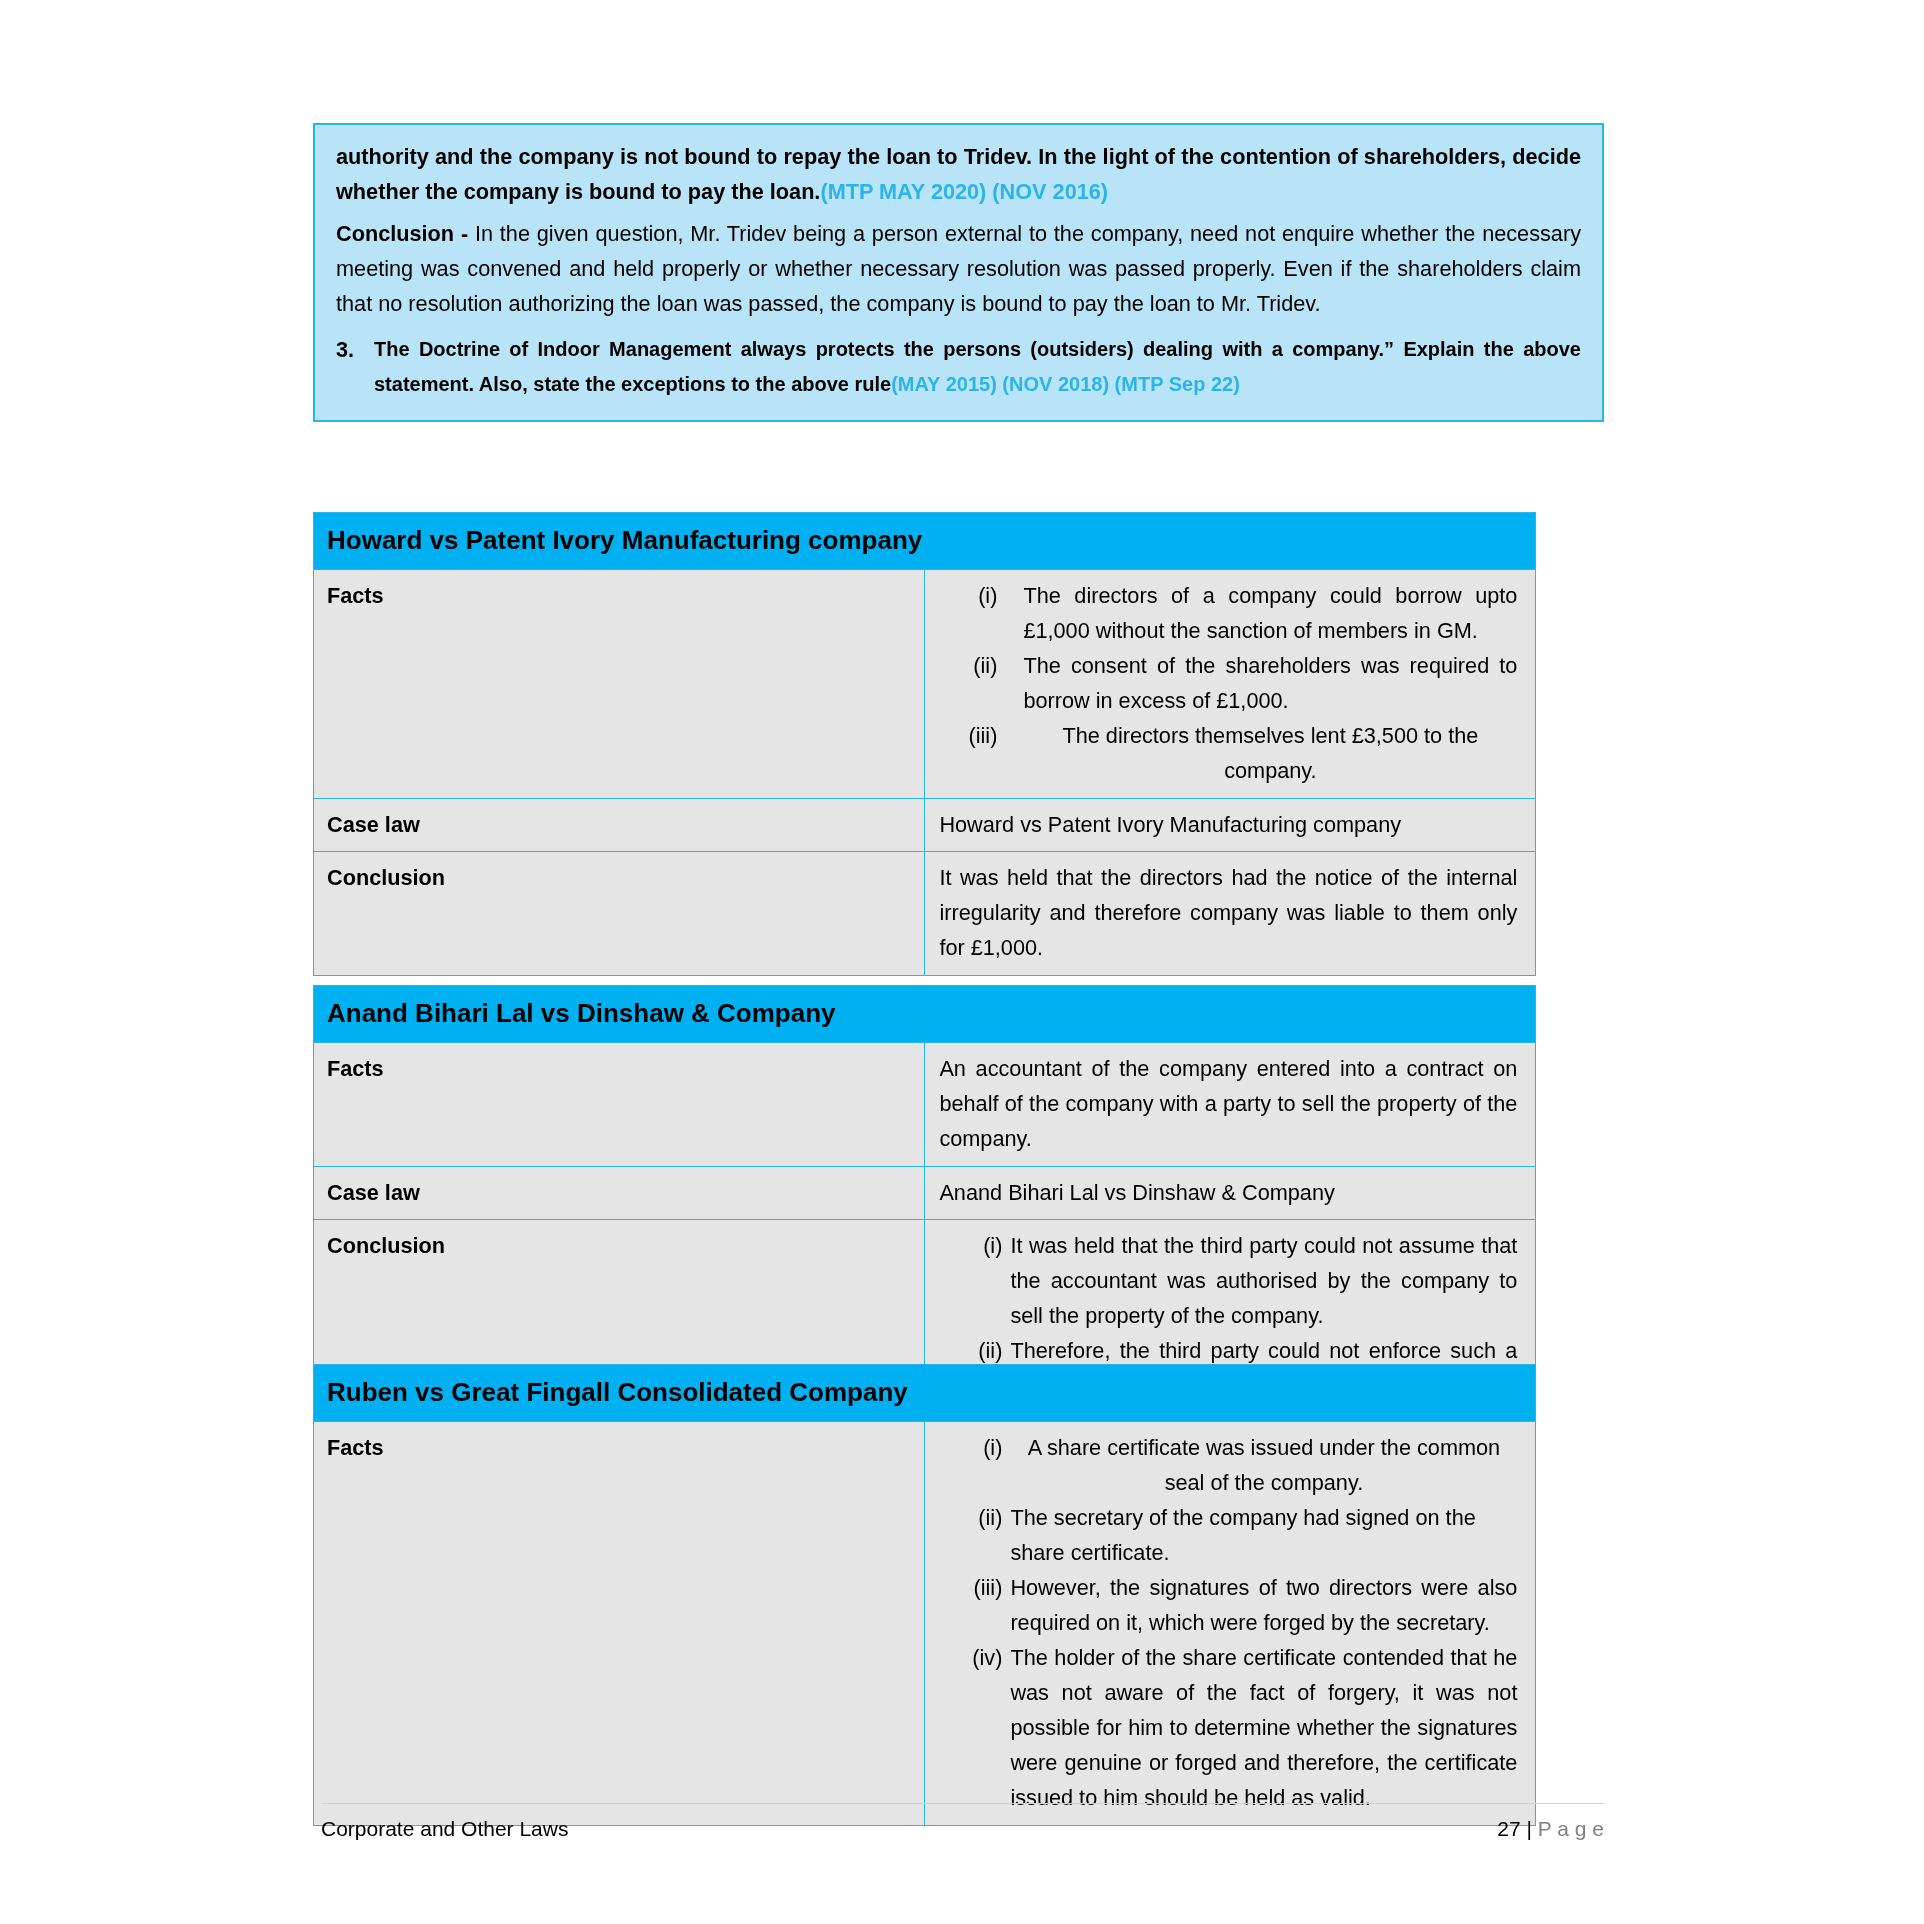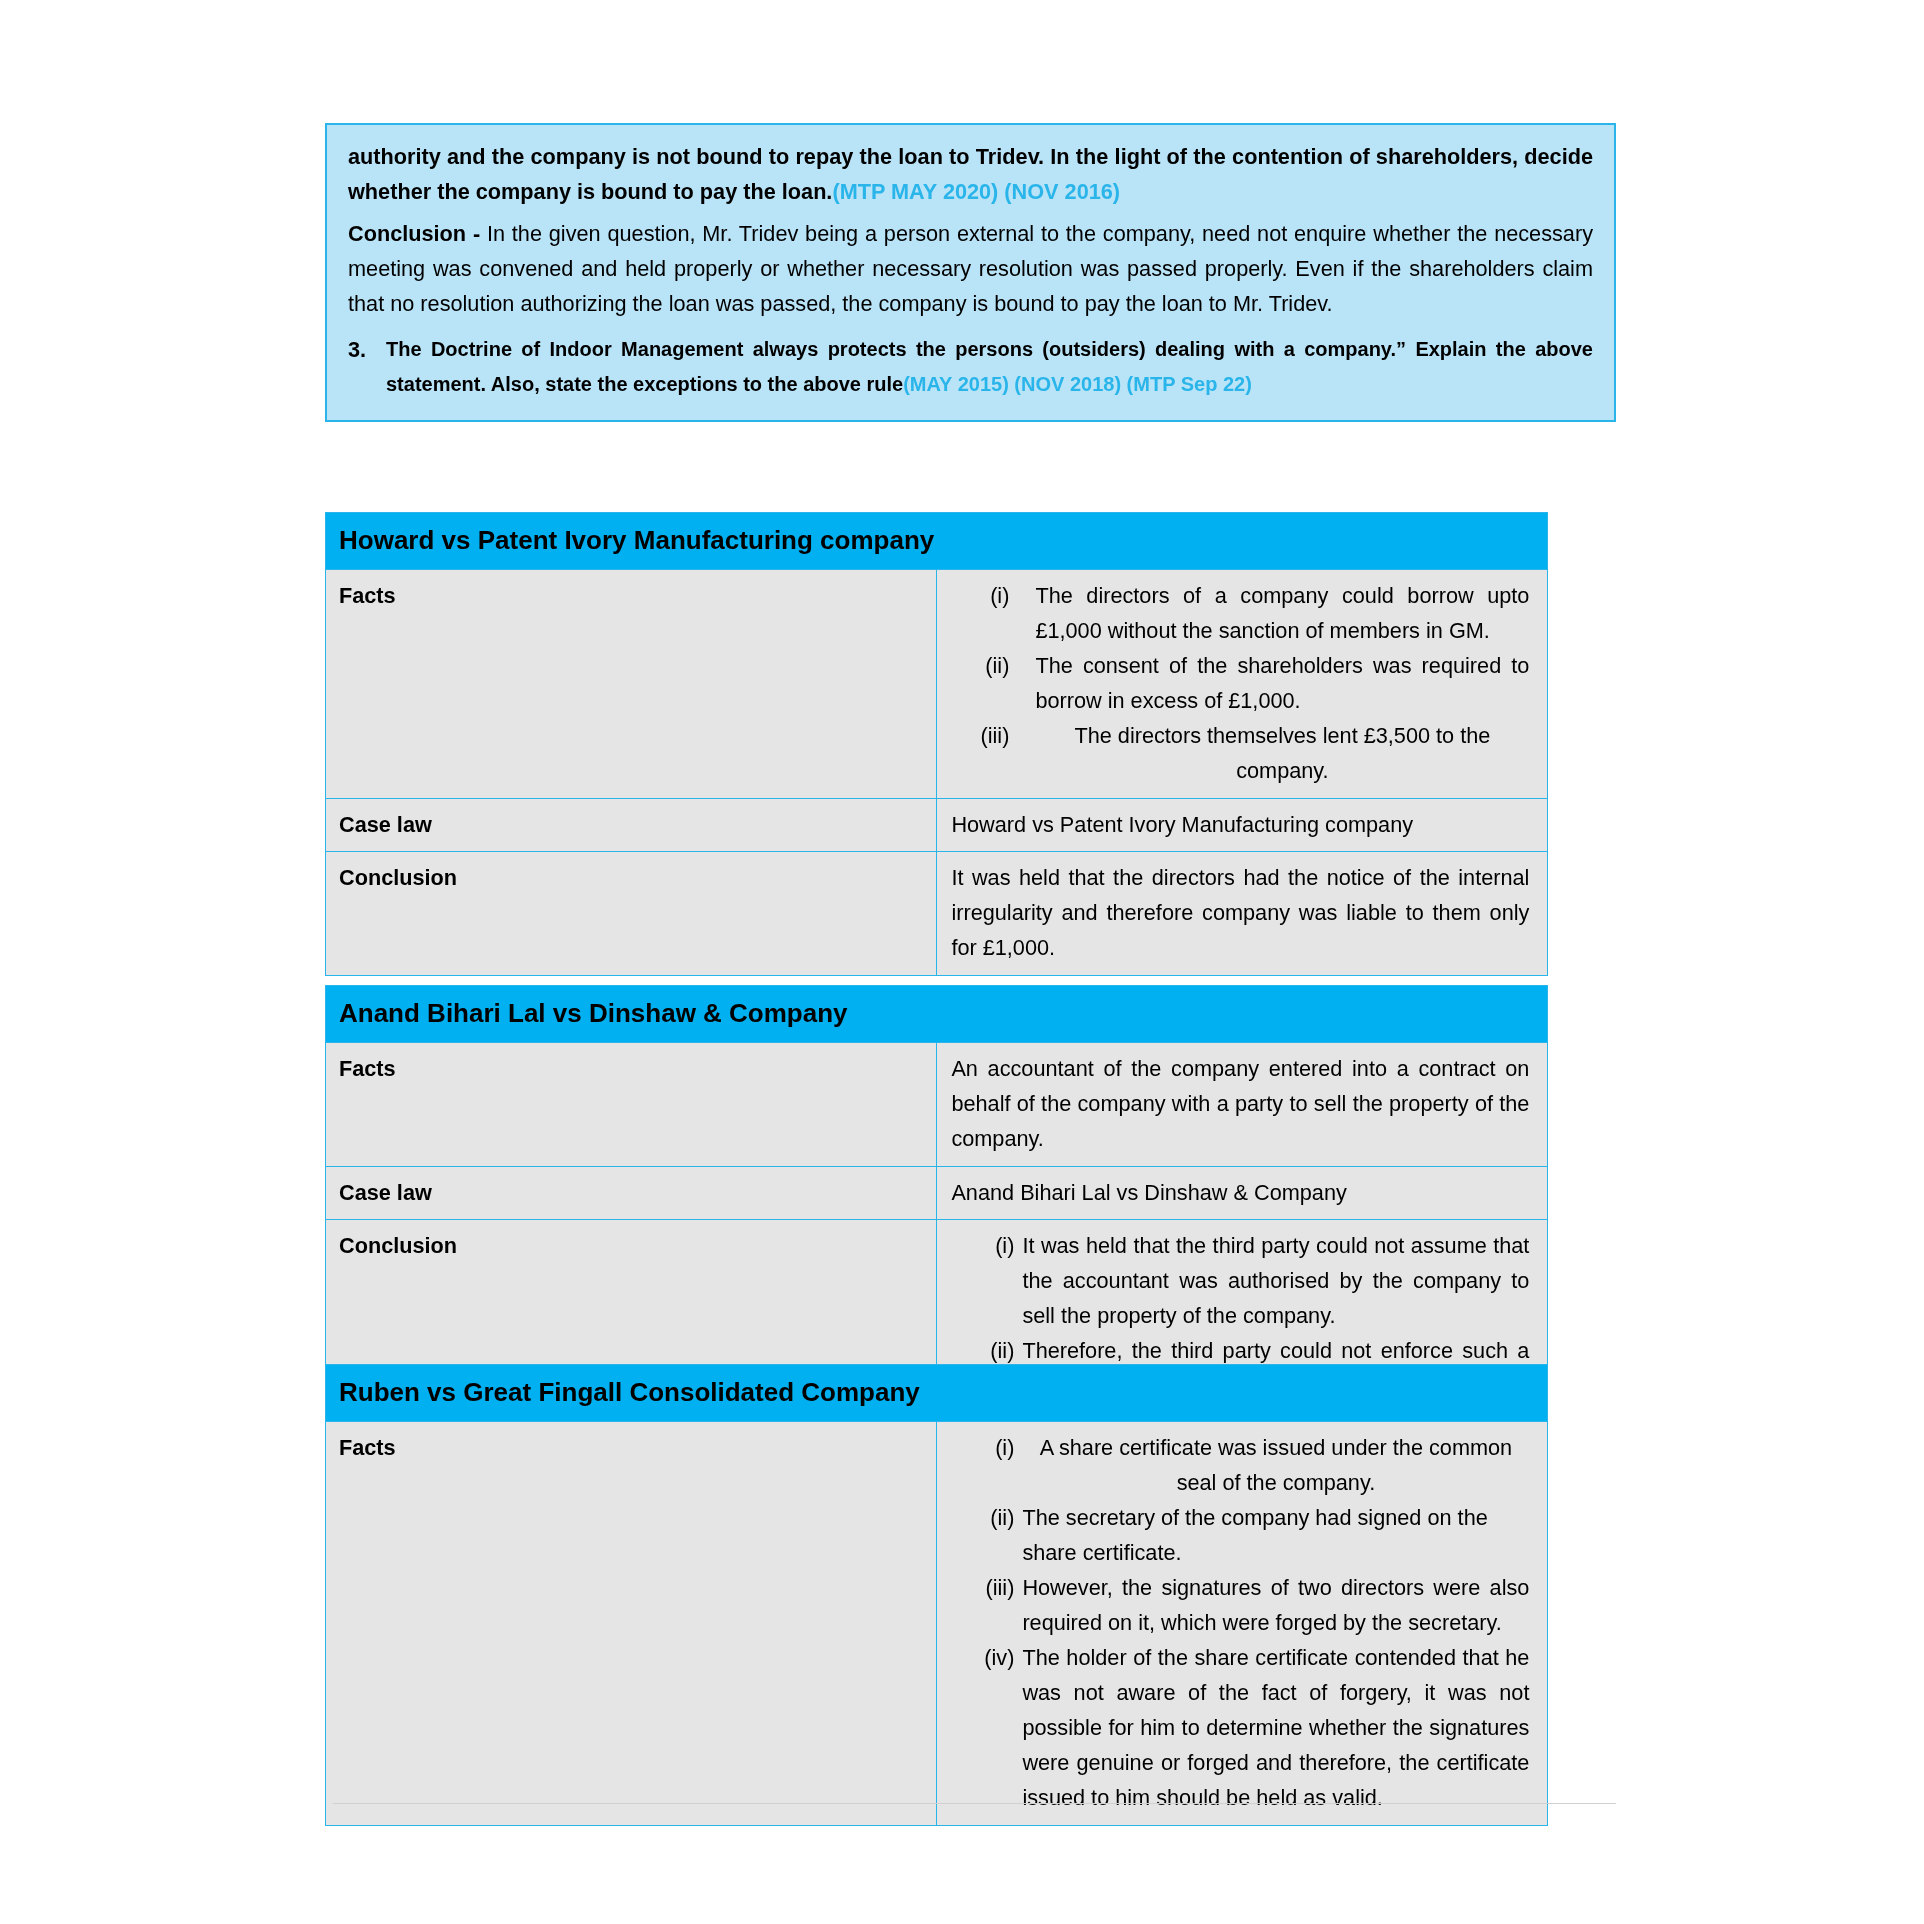--- a/index.html
+++ b/index.html
@@ -11,21 +11,21 @@
     width: 1925px;
     height: 1925px;
     font-family: "Liberation Sans", sans-serif;
     color: #000000;
     position: relative;
     overflow: hidden;
   }
 
   .page {
     position: absolute;
-    left: 12px; top: 0;
+    left: 0; top: 0;
     width: 1593px;
     height: 1925px;
     background: #ffffff;
     padding-left: 27px;
   }
 
   
   .qbox {
     position: absolute;
     left: 313px;
@@ -269,16 +269,20 @@
             <span class="tx">The holder of the share certificate contended that he was not aware of the fact of forgery, it was not possible for him to determine whether the signatures were genuine or forged and therefore, the certificate issued to him should be held as valid.</span>
           </li>
         </ul>
       </td>
     </tr>
   </tbody>
     </table>
 
   <div class="footer">
     <div class="footer-rule"></div>
+    <div class="footer-row">
+      <div class="footer-left">Corporate and Other Laws</div>
+      <div class="footer-right"><span>27</span><span> | </span><span class="pg">P a g e</span></div>
+    </div>
   </div>
 
 </div>
 
 
 </body></html>

